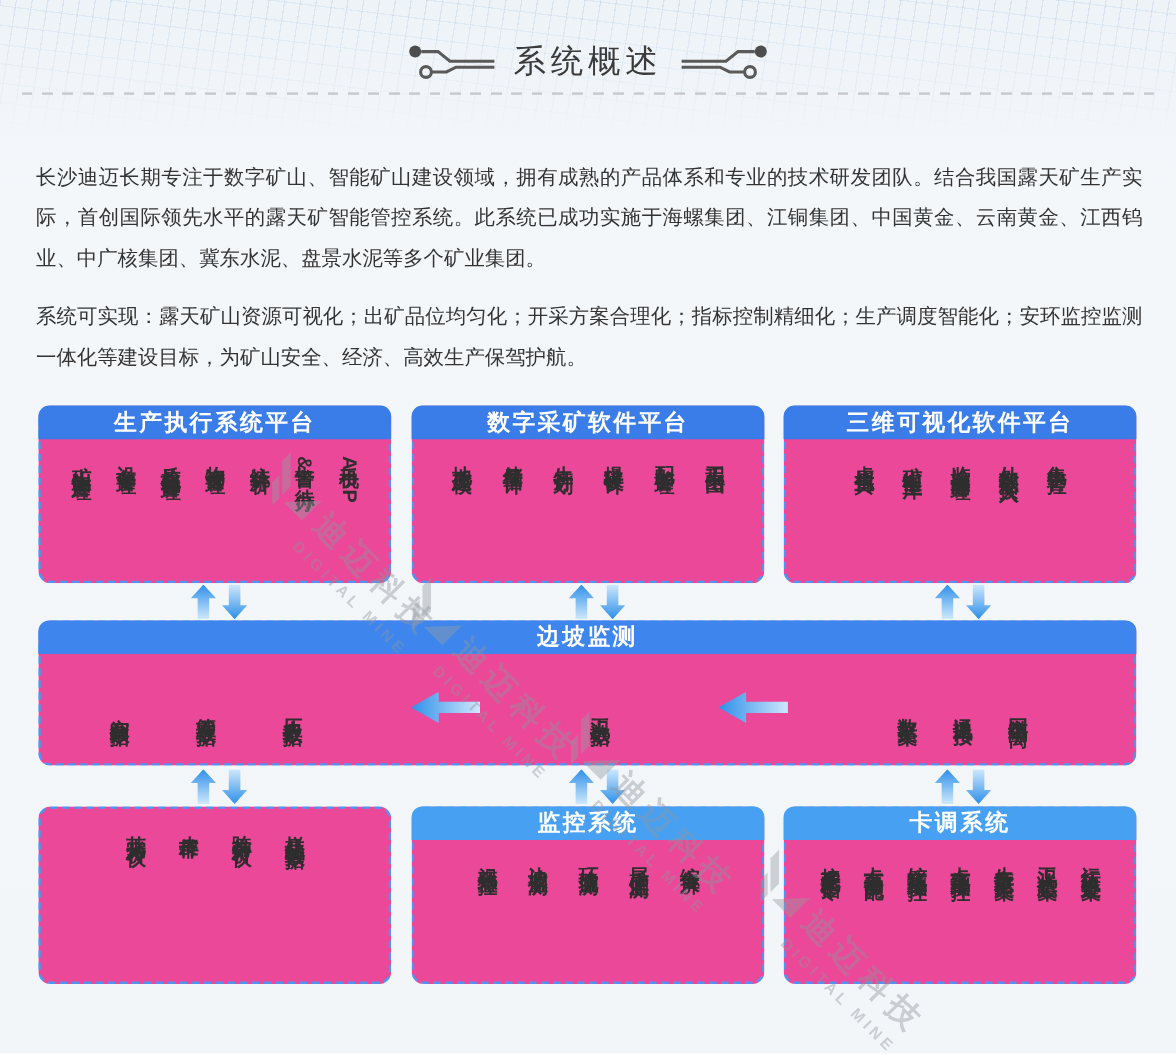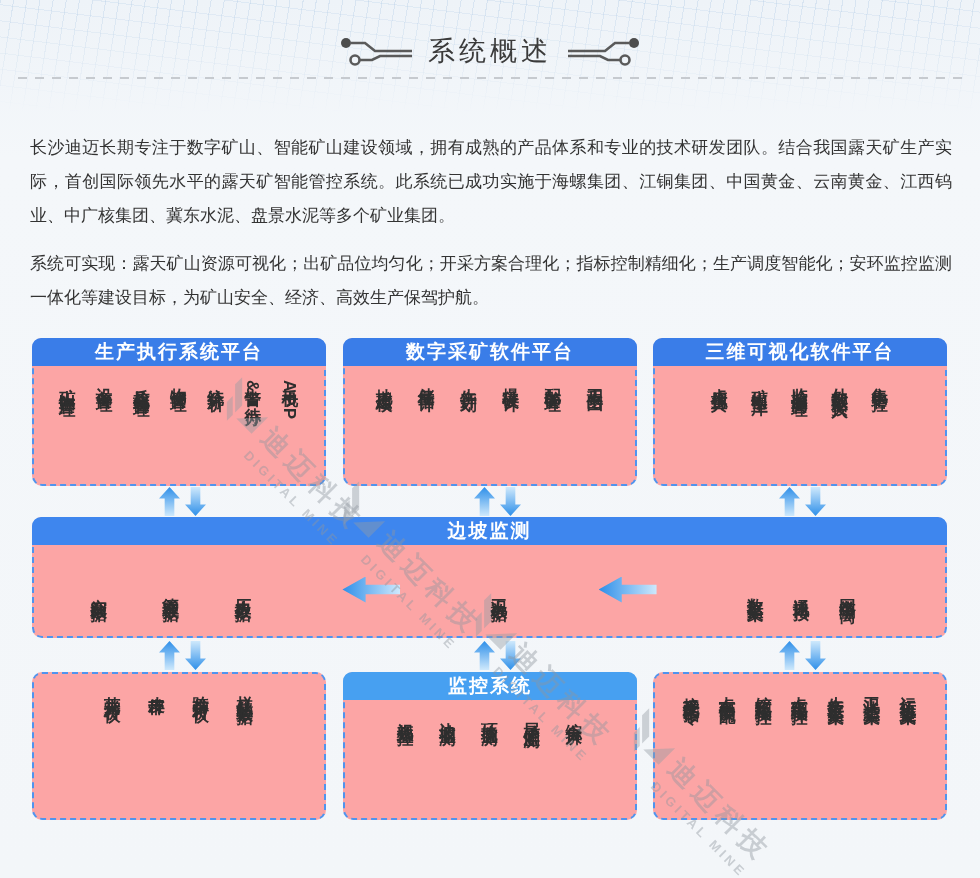--- a/index.html
+++ b/index.html
@@ -47,21 +47,21 @@
   .intro{
     position:absolute;top:99px;left:30px;right:28px;
     font-size:17px;line-height:34px;color:var(--text);
     text-align:justify;
     margin-top:32px;
   }
   .intro p{margin-bottom:14px}
   
   .box{
     position:absolute;
-    background:#fca5a5;
+    background:#ec4899;
     border:2px dashed var(--dash);
     border-radius:10px;
     z-index:2;
   }
   .box-header{
     position:relative;
     margin:-2px -2px 0 -2px;
     height:28px;
     border-radius:9px 9px 0 0;
     display:flex;align-items:center;justify-content:center;
@@ -239,20 +239,21 @@
   <div class="box-header">监控系统</div>
   <div class="box-body" style="gap:24px">
       <span class="vtext">视频监控</span>
       <span class="vtext">边坡监测</span>
       <span class="vtext">环境监测</span>
       <span class="vtext">尾矿库监测</span>
       <span class="vtext">综合大屏</span>
     </div>
 </div>
 <div class="box bottom-row" style="left:653px;top:672px;width:294px;height:148px">
+  <div class="box-header">卡调系统</div>
   <div class="box-body" style="gap:18px">
       <span class="vtext">接受配矿指令</span>
       <span class="vtext">卡车自动调配</span>
       <span class="vtext">铲车终端操控</span>
       <span class="vtext">卡车终端操控</span>
       <span class="vtext">生产数据采集</span>
       <span class="vtext">工况状态采集</span>
       <span class="vtext">运行轨迹采集</span>
     </div>
 </div>

